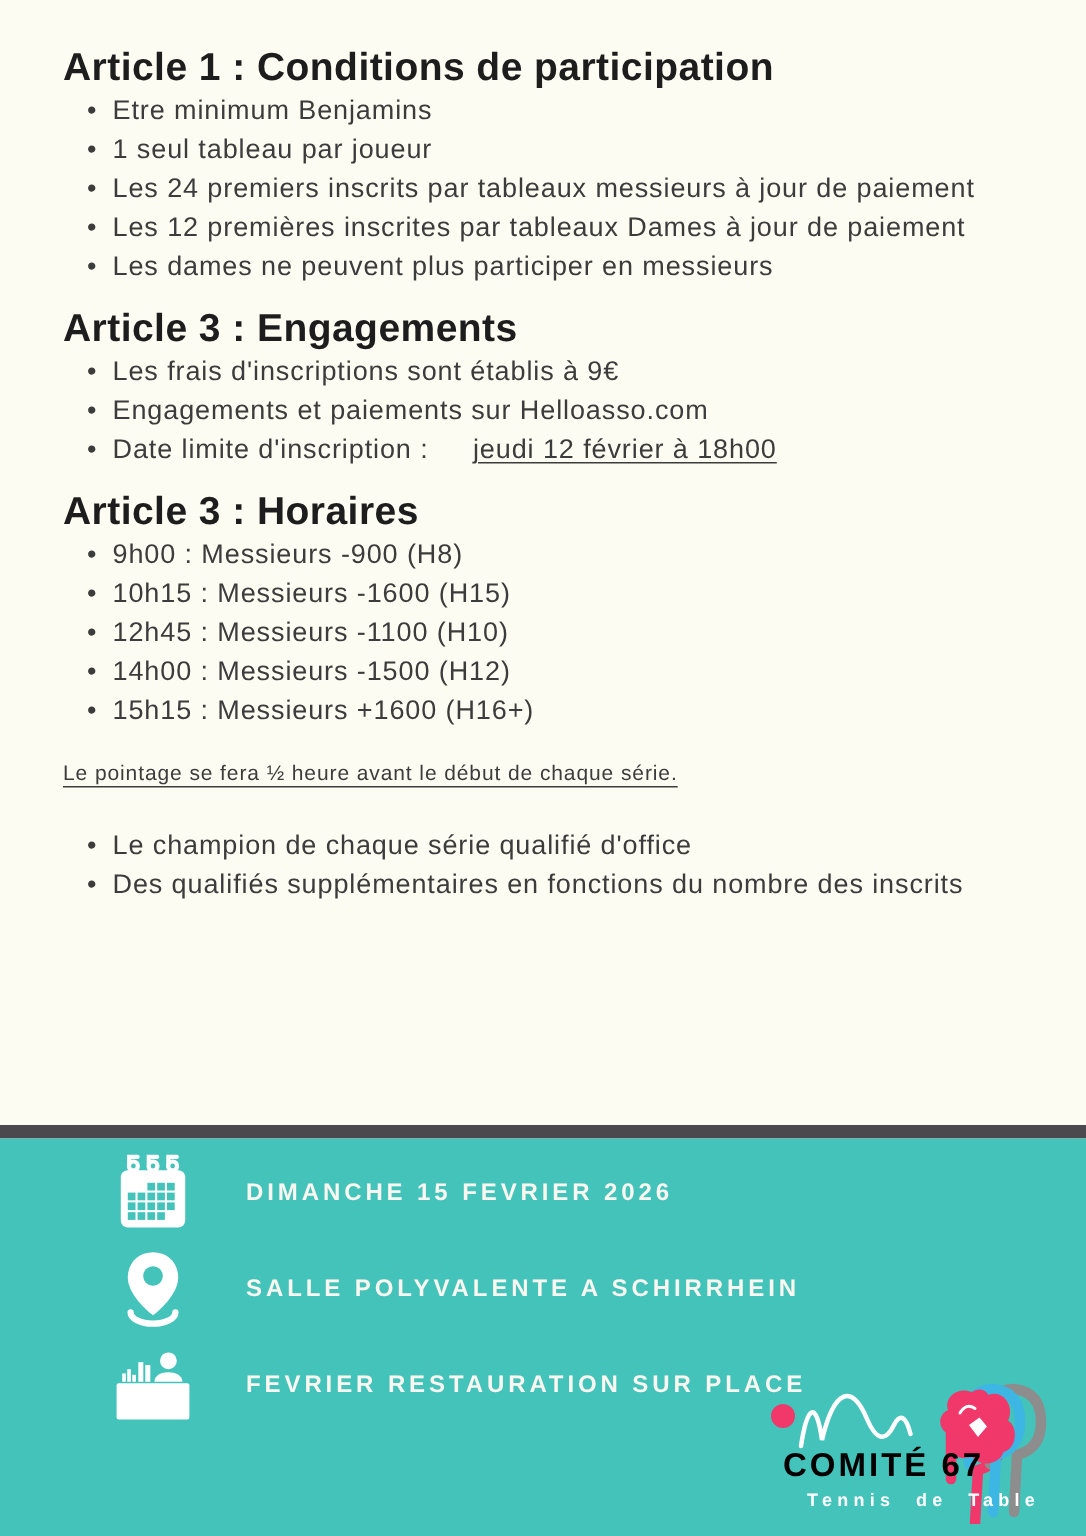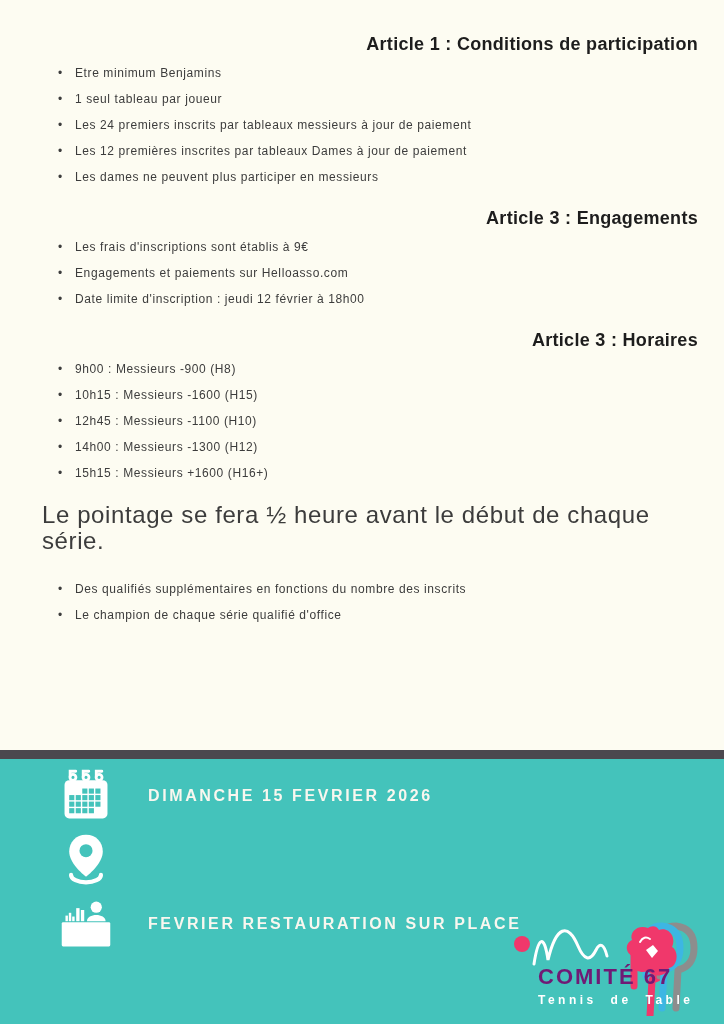--- a/index.html
+++ b/index.html
@@ -8,53 +8,53 @@
     font-family:"Liberation Sans", sans-serif;
     display:flex;flex-direction:column;
     overflow:hidden;
   }
   .top{
     background:#fdfcf2;
     height:750px;box-sizing:border-box;
     padding:32px 26px 0 42px;
   }
   .article h2{
-    font-size:18px;font-weight:700;color:#1d1d1d;
-    letter-spacing:0.3px;margin:0 0 4px 0;line-height:24px;text-align:right;
+    font-size:26px;font-weight:700;color:#1d1d1d;
+    letter-spacing:0.3px;margin:0 0 4px 0;line-height:24px;
   }
   .article ul{list-style:none;margin:0 0 16px 0;padding:0;}
   .article li{
-    font-size:12px;color:#3c3c3c;line-height:26px;
+    font-size:18px;color:#3c3c3c;line-height:26px;
     letter-spacing:0.6px;padding-left:33px;position:relative;
   }
   .article li::before{
     content:"\2022";position:absolute;left:16px;color:#3c3c3c;
   }
-  .u{text-underline-offset:3px;}
+  .u{text-decoration:underline;text-underline-offset:3px;margin-left:24px;}
   .note{
-    font-size:24px;color:#3c3c3c;letter-spacing:0.6px;
-    text-underline-offset:4px;
+    font-size:14px;color:#3c3c3c;letter-spacing:0.6px;
+    text-decoration:underline;text-underline-offset:4px;
     margin:12px 0 22px 0;line-height:26px;
   }
   .divider{height:9px;background:#4b484e;}
   .bottom{
     background:#44c3bb;flex:1;position:relative;
     padding-top:5px;box-sizing:border-box;
   }
-  .info-row{display:flex;align-items:center;height:64px;padding-left:56px;}
+  .info-row{display:flex;align-items:center;height:64px;padding-left:72px;}
   .info-icon{width:60px;height:60px;flex:0 0 60px;display:flex;align-items:center;justify-content:center;}
   .info-label{
     margin-left:32px;color:#f9f7ef;font-weight:700;
     font-size:16px;letter-spacing:2.6px;white-space:nowrap;
   }
   .logo{position:absolute;right:14px;bottom:8px;width:200px;height:96px;}
   .logo svg{position:absolute;left:0;top:0;}
   .logo-title{
-    position:absolute;left:28px;top:44px;
-    font-size:22px;font-weight:700;color:#701a75;letter-spacing:2px;white-space:nowrap;
+    position:absolute;left:12px;top:44px;
+    font-size:22px;font-weight:700;color:#000000;letter-spacing:2px;white-space:nowrap;
   }
   .logo-sub{
     position:absolute;left:28px;top:73px;
     font-size:12px;font-weight:700;color:#ffffff;
     letter-spacing:3.5px;word-spacing:7px;white-space:nowrap;
   }
 </style>
 </head>
 <body>
 
@@ -81,31 +81,31 @@
         <li><span>Date limite d'inscription : </span><span class="u">jeudi 12 février à 18h00</span></li>
       </ul>
     </div>
 
     <div class="article">
       <h2>Article 3 : Horaires</h2>
       <ul>
         <li><span>9h00 : Messieurs -900 (H8)</span></li>
         <li><span>10h15 : Messieurs -1600 (H15)</span></li>
         <li><span>12h45 : Messieurs -1100 (H10)</span></li>
-        <li><span>14h00 : Messieurs -1300 (H12)</span></li>
+        <li><span>14h00 : Messieurs -1500 (H12)</span></li>
         <li><span>15h15 : Messieurs +1600 (H16+)</span></li>
       </ul>
     </div>
 
     <div class="note">Le pointage se fera ½ heure avant le début de chaque série.</div>
 
     <div class="article">
       <ul>
+        <li><span>Le champion de chaque série qualifié d'office</span></li>
         <li><span>Des qualifiés supplémentaires en fonctions du nombre des inscrits</span></li>
-        <li><span>Le champion de chaque série qualifié d'office</span></li>
       </ul>
     </div>
 
   </div>
 
   <div class="divider"></div>
 
   <div class="bottom">
 
     <div class="info-row">
@@ -145,20 +145,21 @@
     </div>
 
     <div class="info-row">
       <span class="info-icon">
         <svg width="56" height="56" viewBox="0 0 60 60">
           <path d="M14,46 a16,8 0 1 0 32,0" stroke="#ffffff" stroke-width="4.5" fill="none" stroke-linecap="round"></path>
           <path d="M30,3 C19,3 12,11 12,21 C12,33 26,45 30,48 C34,45 48,33 48,21 C48,11 41,3 30,3 Z" fill="#ffffff"></path>
           <circle cx="30" cy="20" r="7" fill="#44c3bb"></circle>
         </svg>
       </span>
+      <span class="info-label">SALLE POLYVALENTE A SCHIRRHEIN</span>
     </div>
 
 
     <div class="info-row">
       <span class="info-icon">
         <svg width="56" height="56" viewBox="0 0 60 60">
           <circle cx="41" cy="12" r="6" fill="#ffffff"></circle>
           <path d="M31,27 C31,18 51,18 51,27 Z" fill="#ffffff"></path>
           <g fill="#ffffff">
             <rect x="8" y="21" width="2.6" height="6"></rect>

